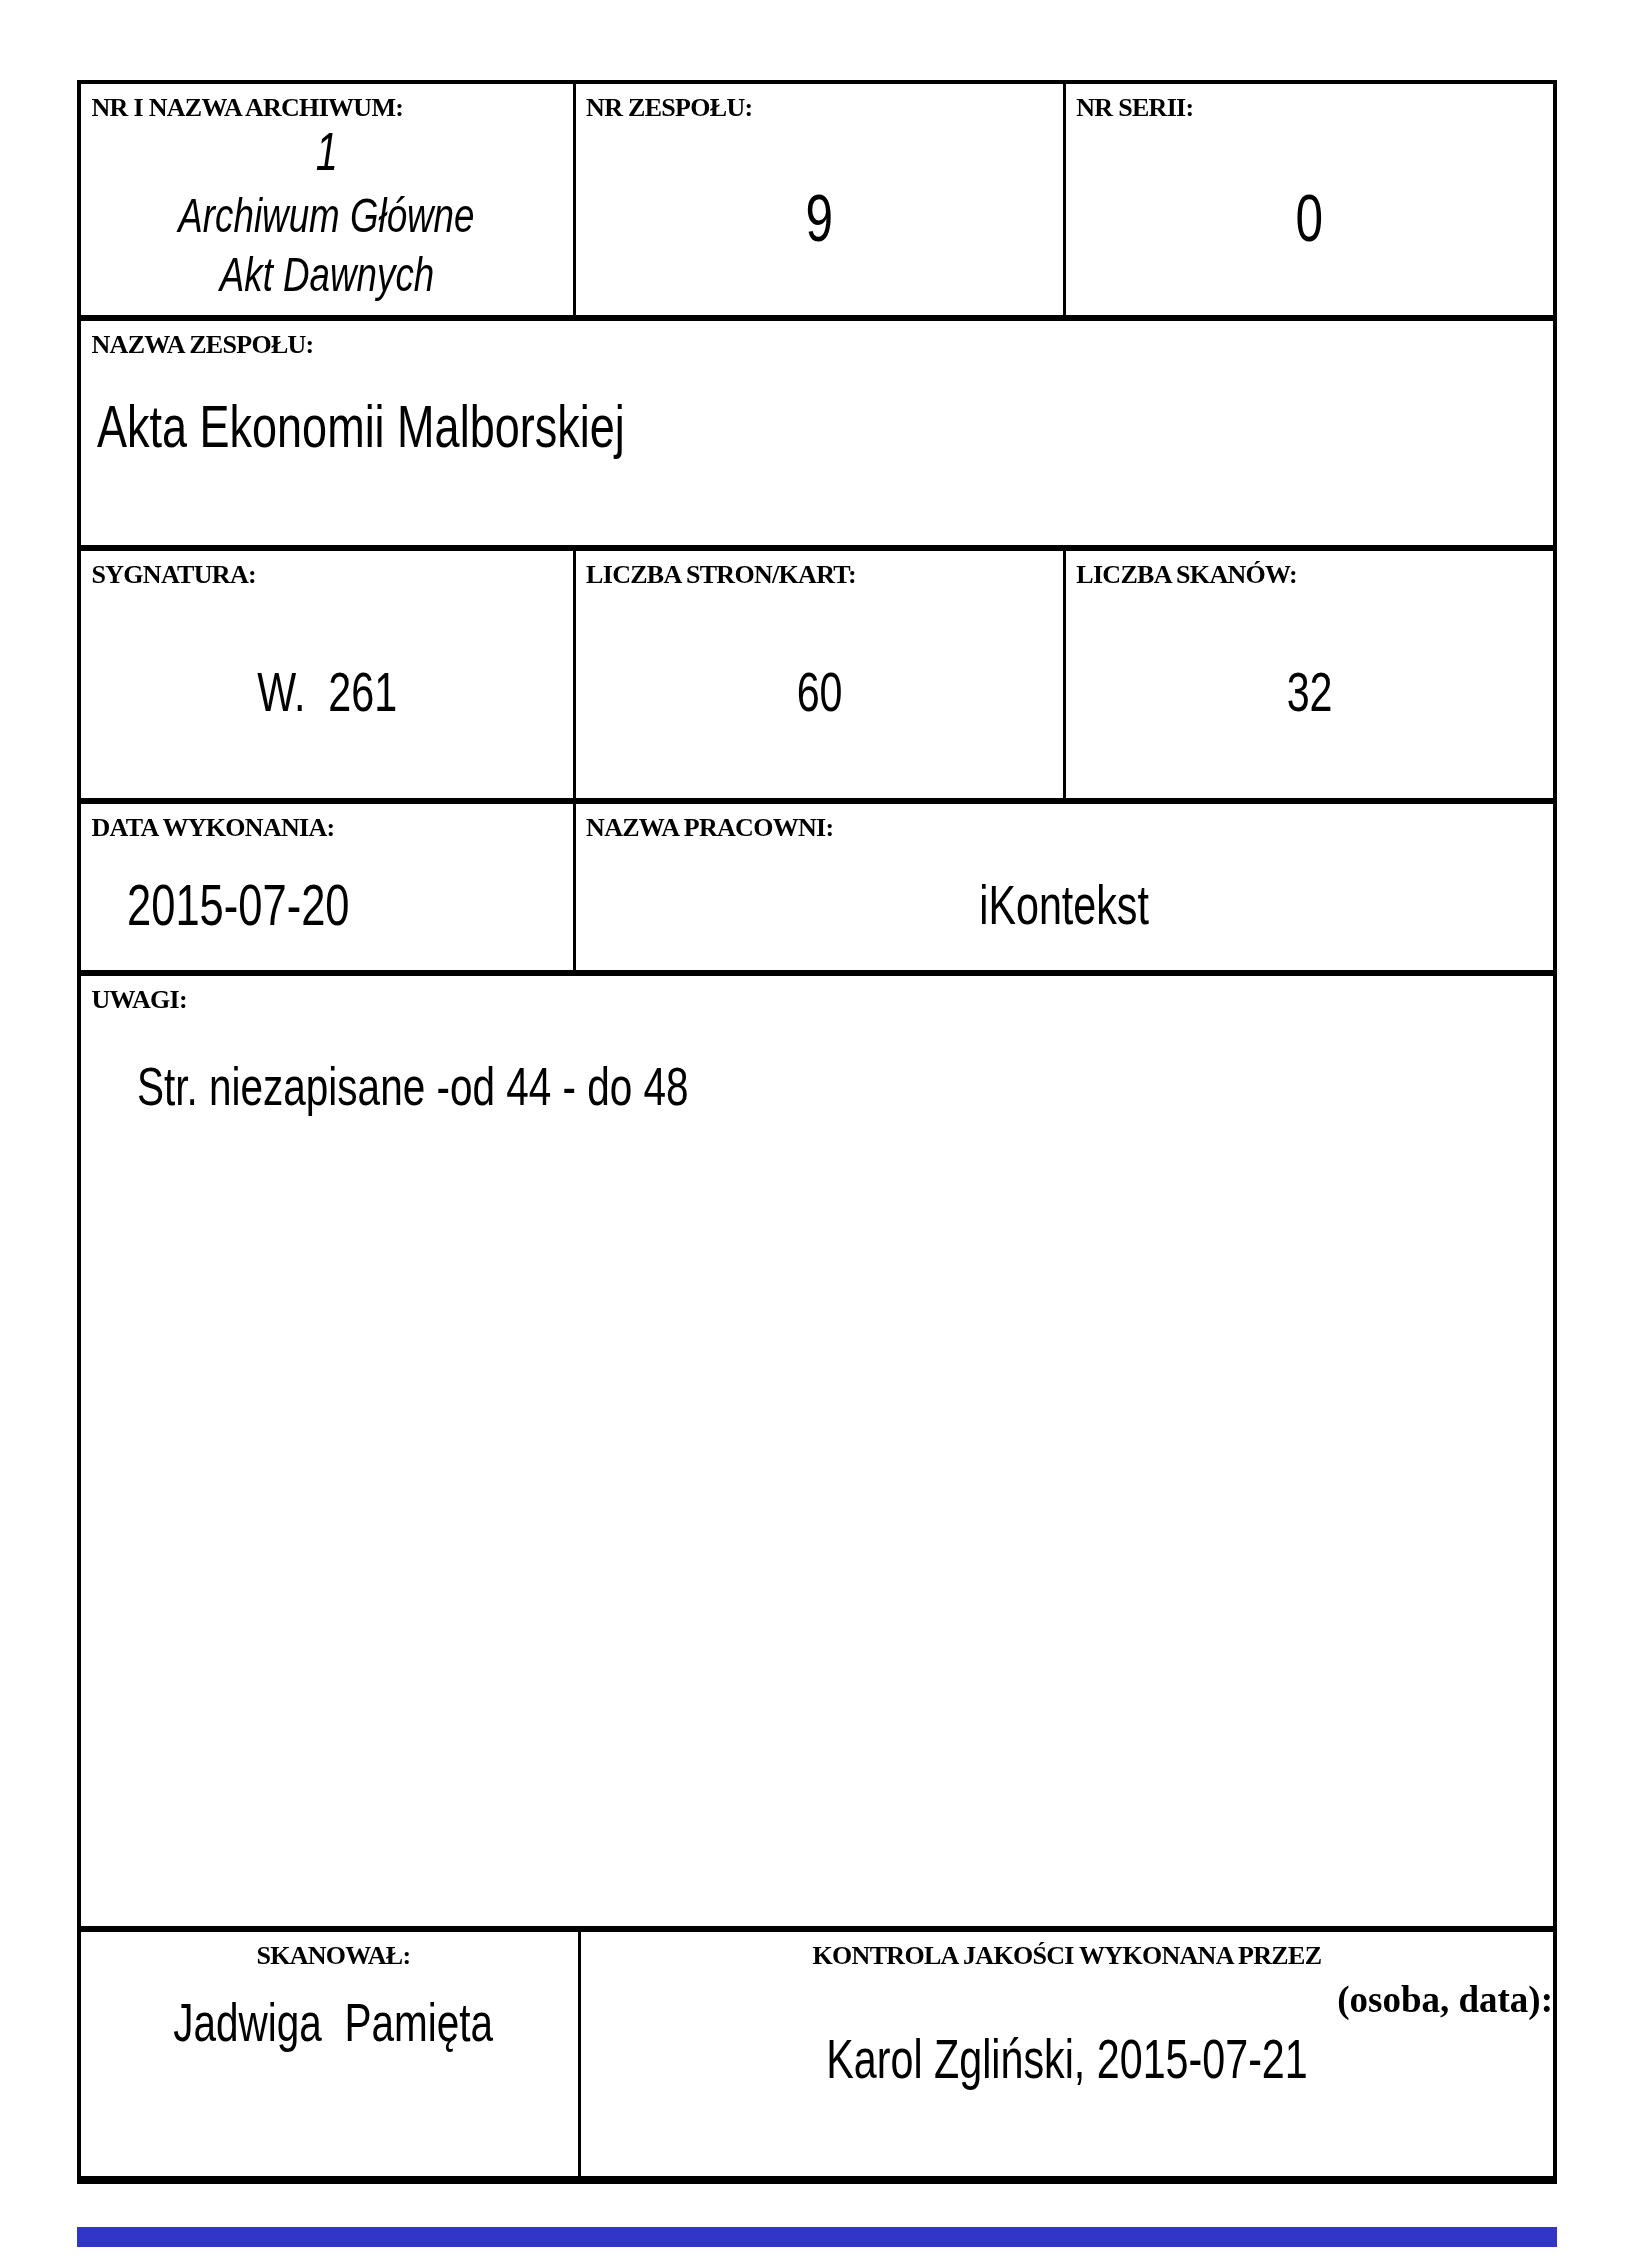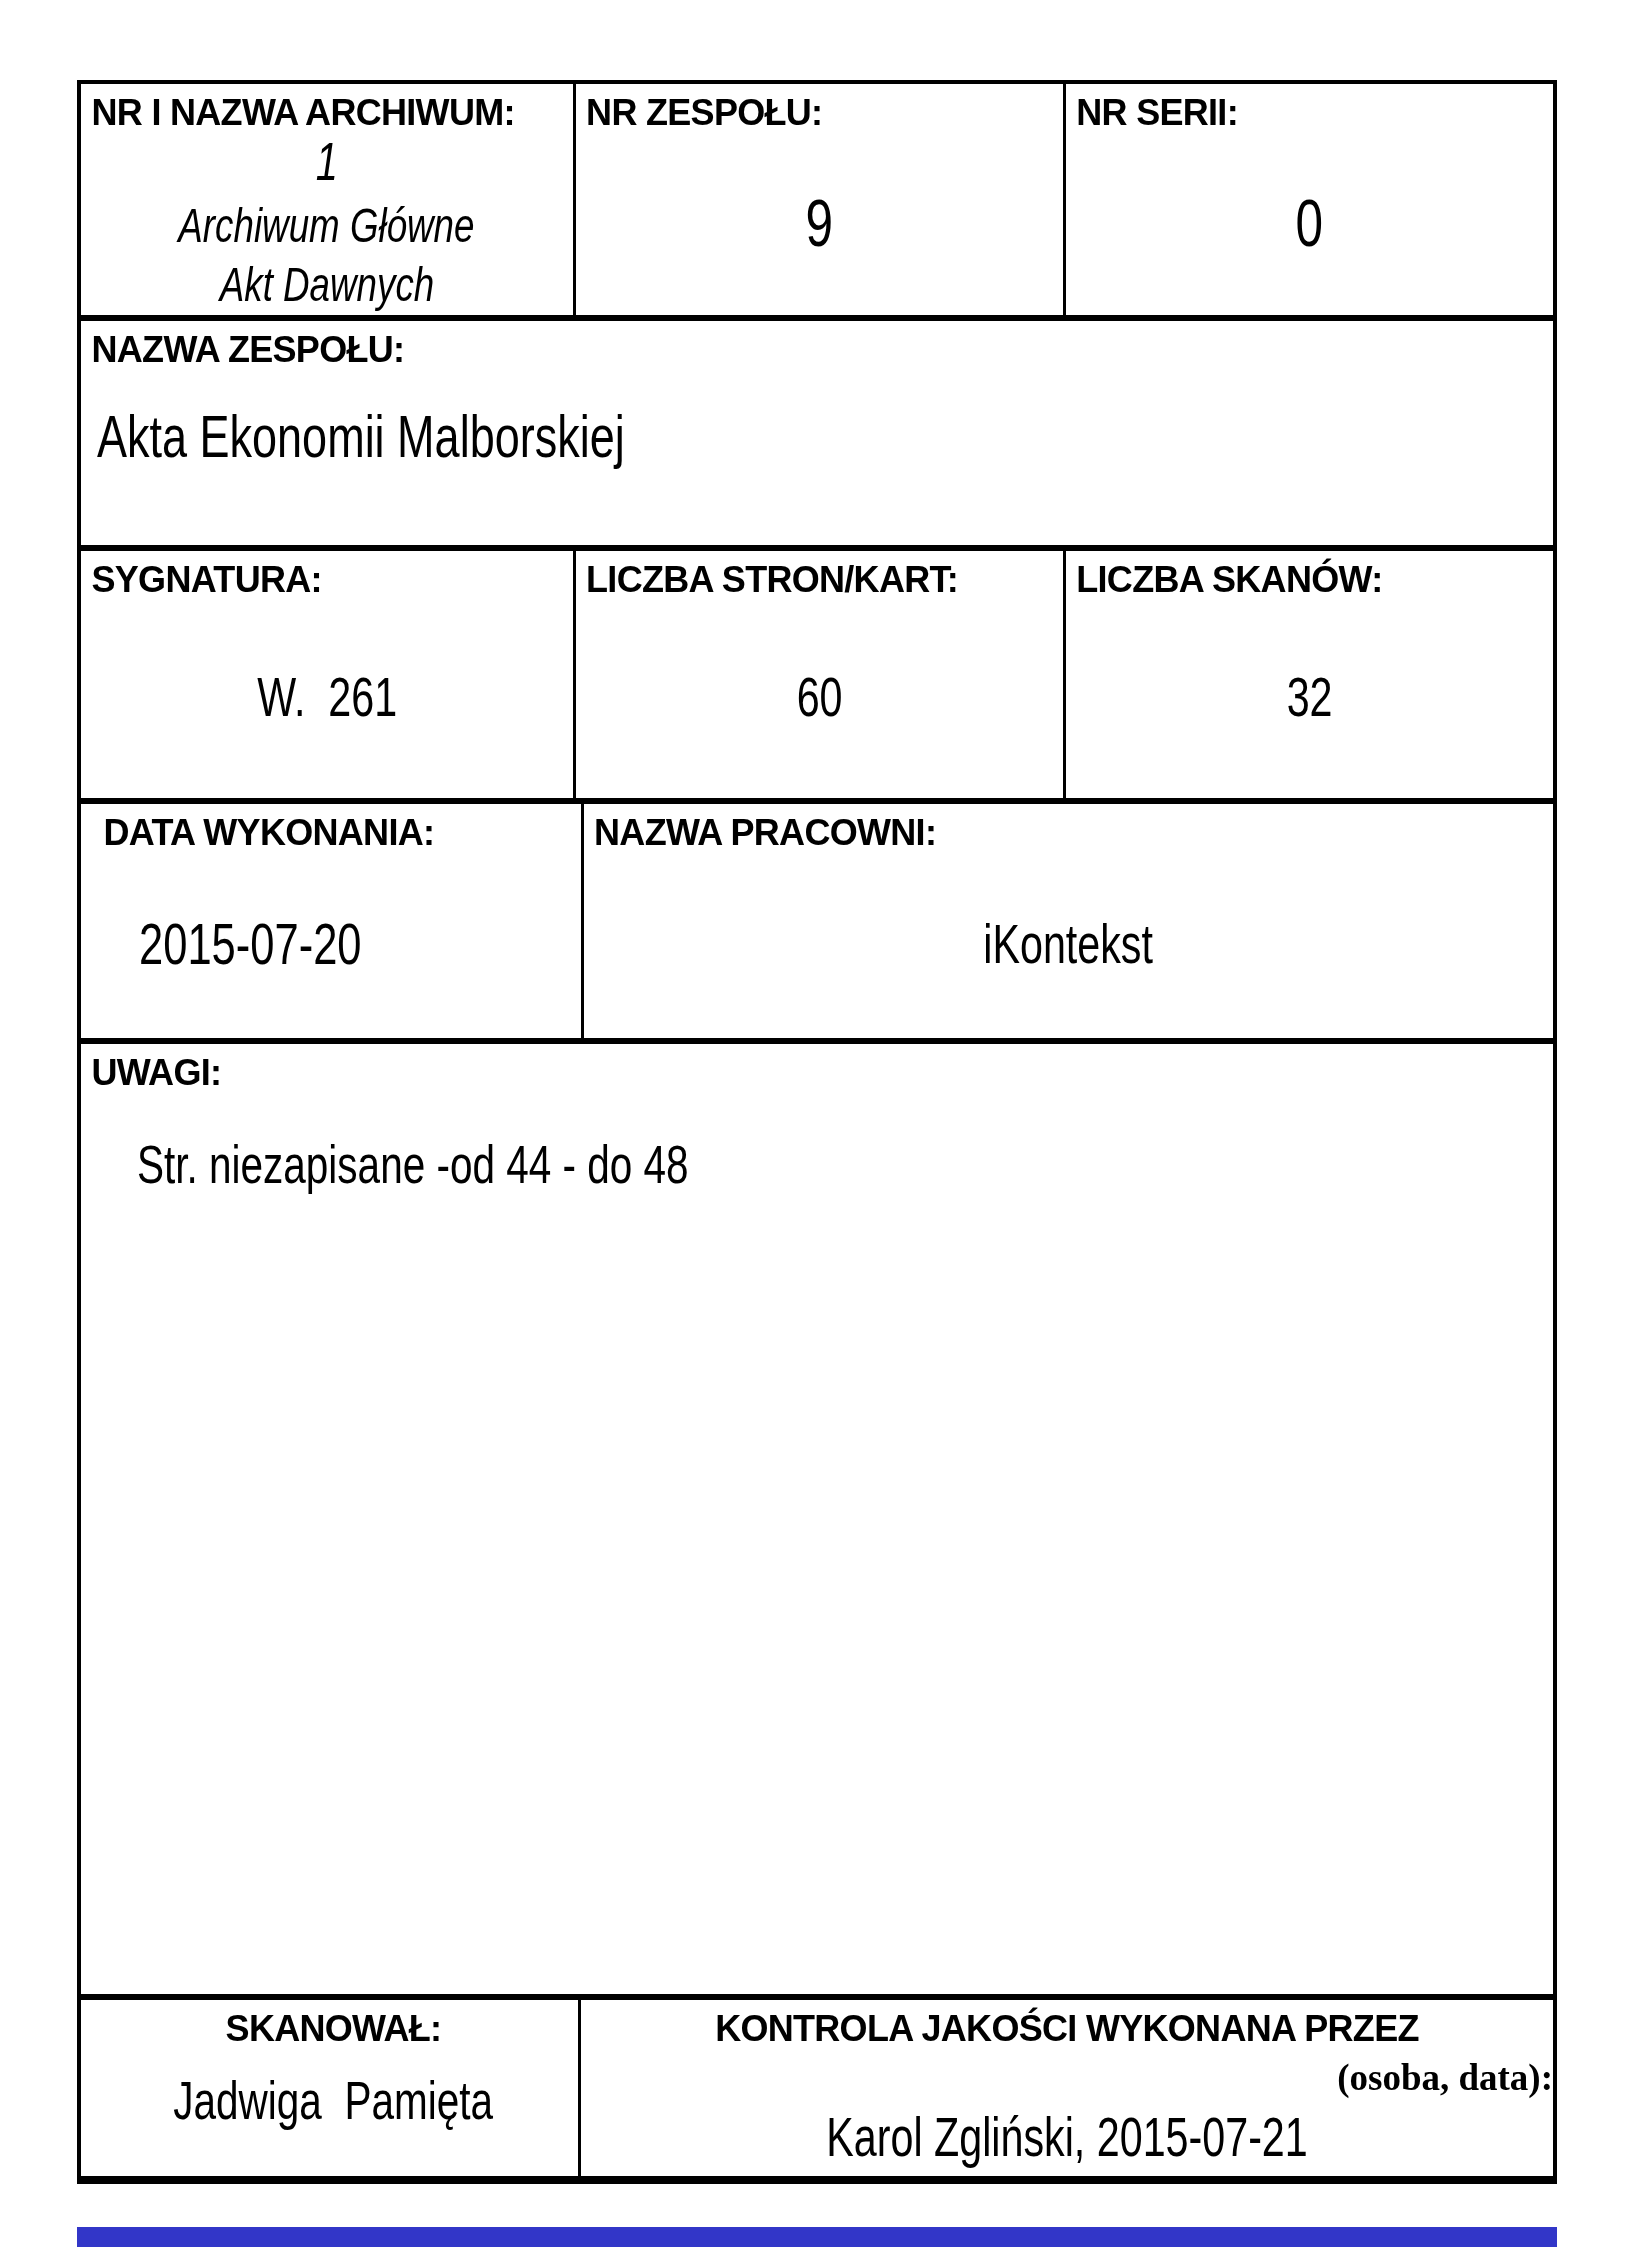--- a/index.html
+++ b/index.html
@@ -20,41 +20,41 @@
     border-bottom-width: 8px;
     display: flex;
     flex-direction: column;
     background: #fff;
   }
   .row { display: flex; border-bottom: 6px solid #000; }
   .row:last-child { border-bottom: none; }
   .r1 { height: 237px; }
   .r2 { height: 230px; }
   .r3 { height: 253px; }
-  .r4 { height: 240px; padding-left: 12px; }
+  .r4 { height: 172px; }
   .r5 { height: 956px; justify-content: flex-end; }
   .r6 { flex: 1; padding-left: 8px; }
 
   .cell {
     position: relative;
     display: flex;
     flex-direction: column;
     border-right: 3.3px solid #000;
     overflow: hidden;
   }
   .cell:last-child { border-right: none; }
   .c-third  { width: 33.6%; }
   .c-third2 { width: 33.3%; }
   .c-rest   { flex: 1; }
 
   
   .lbl {
-    font-family: Liberation Sans, sans-serif;
+    font-family: Liberation Serif, serif;
     font-weight: bold;
-    font-size: 36px;
+    font-size: 26px;
     line-height: 1.0;
     color: #000;
     padding: 10.5px 6.6px 0 10.5px;
     letter-spacing: -0.7px;
     white-space: nowrap;
   }
   .lbl.center { text-align: center; padding-left: 0; padding-right: 0; }
   .sublbl {
     font-family: "Liberation Serif", serif;
     font-weight: bold;

